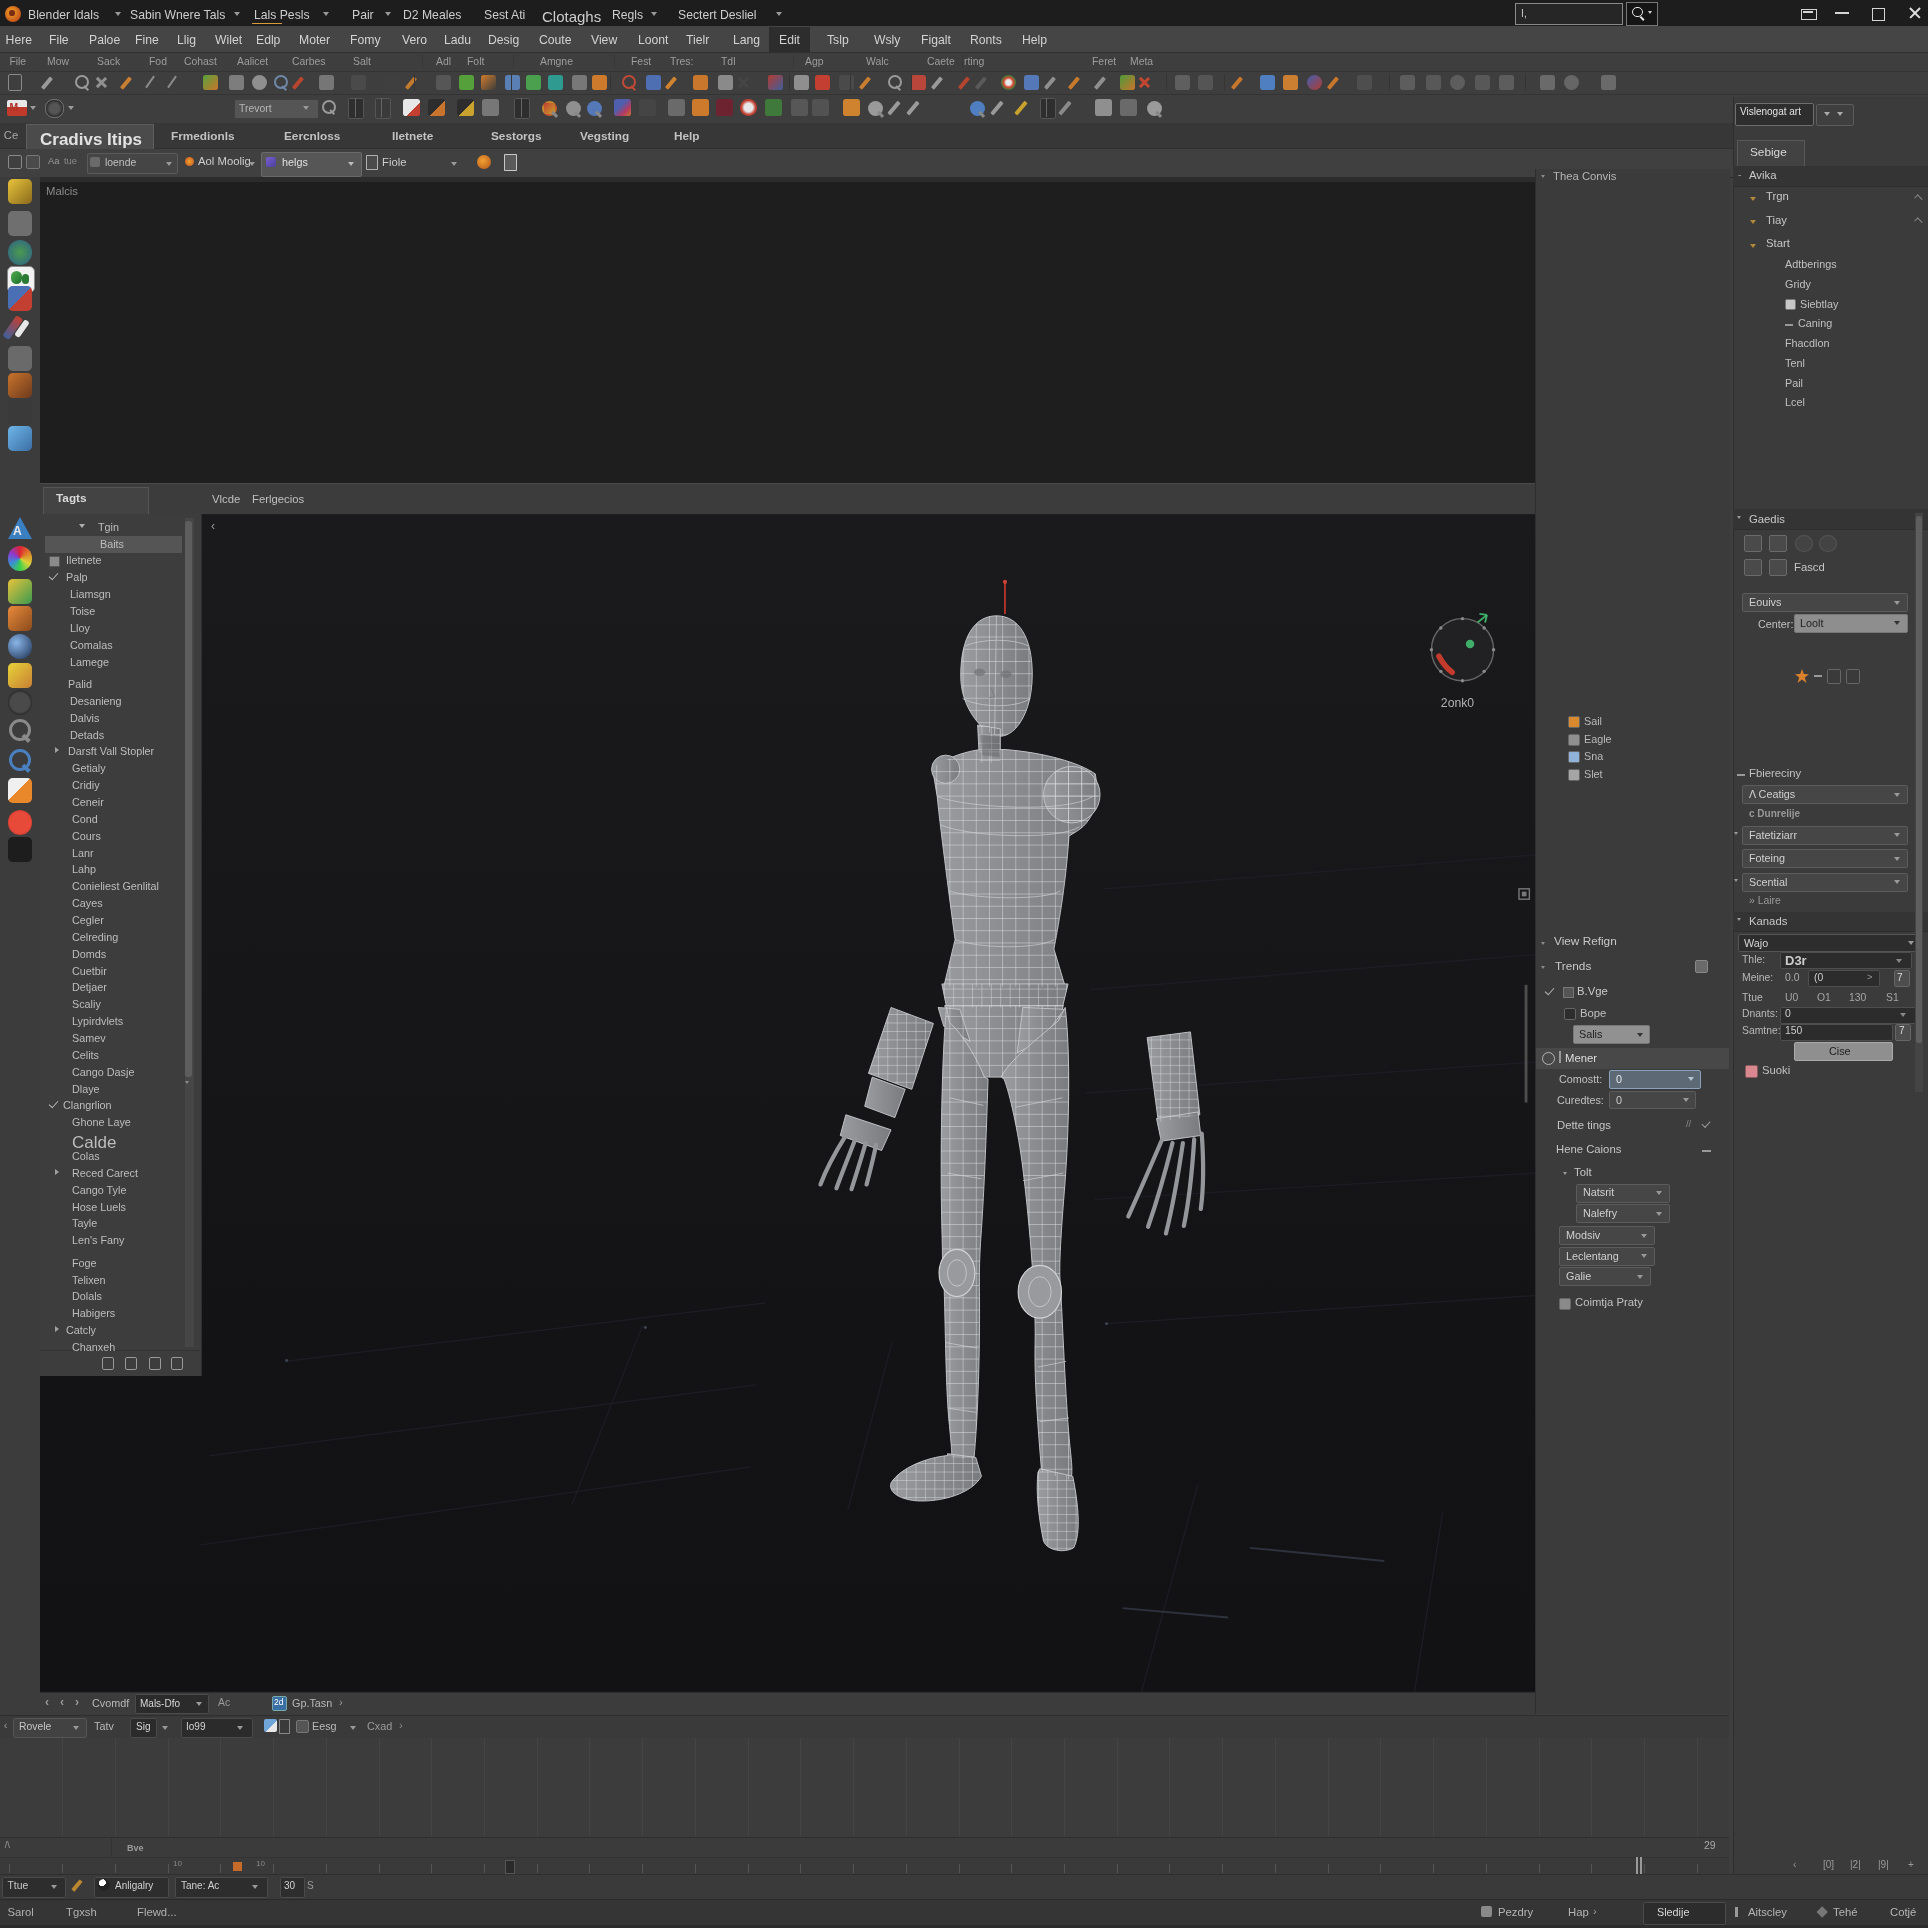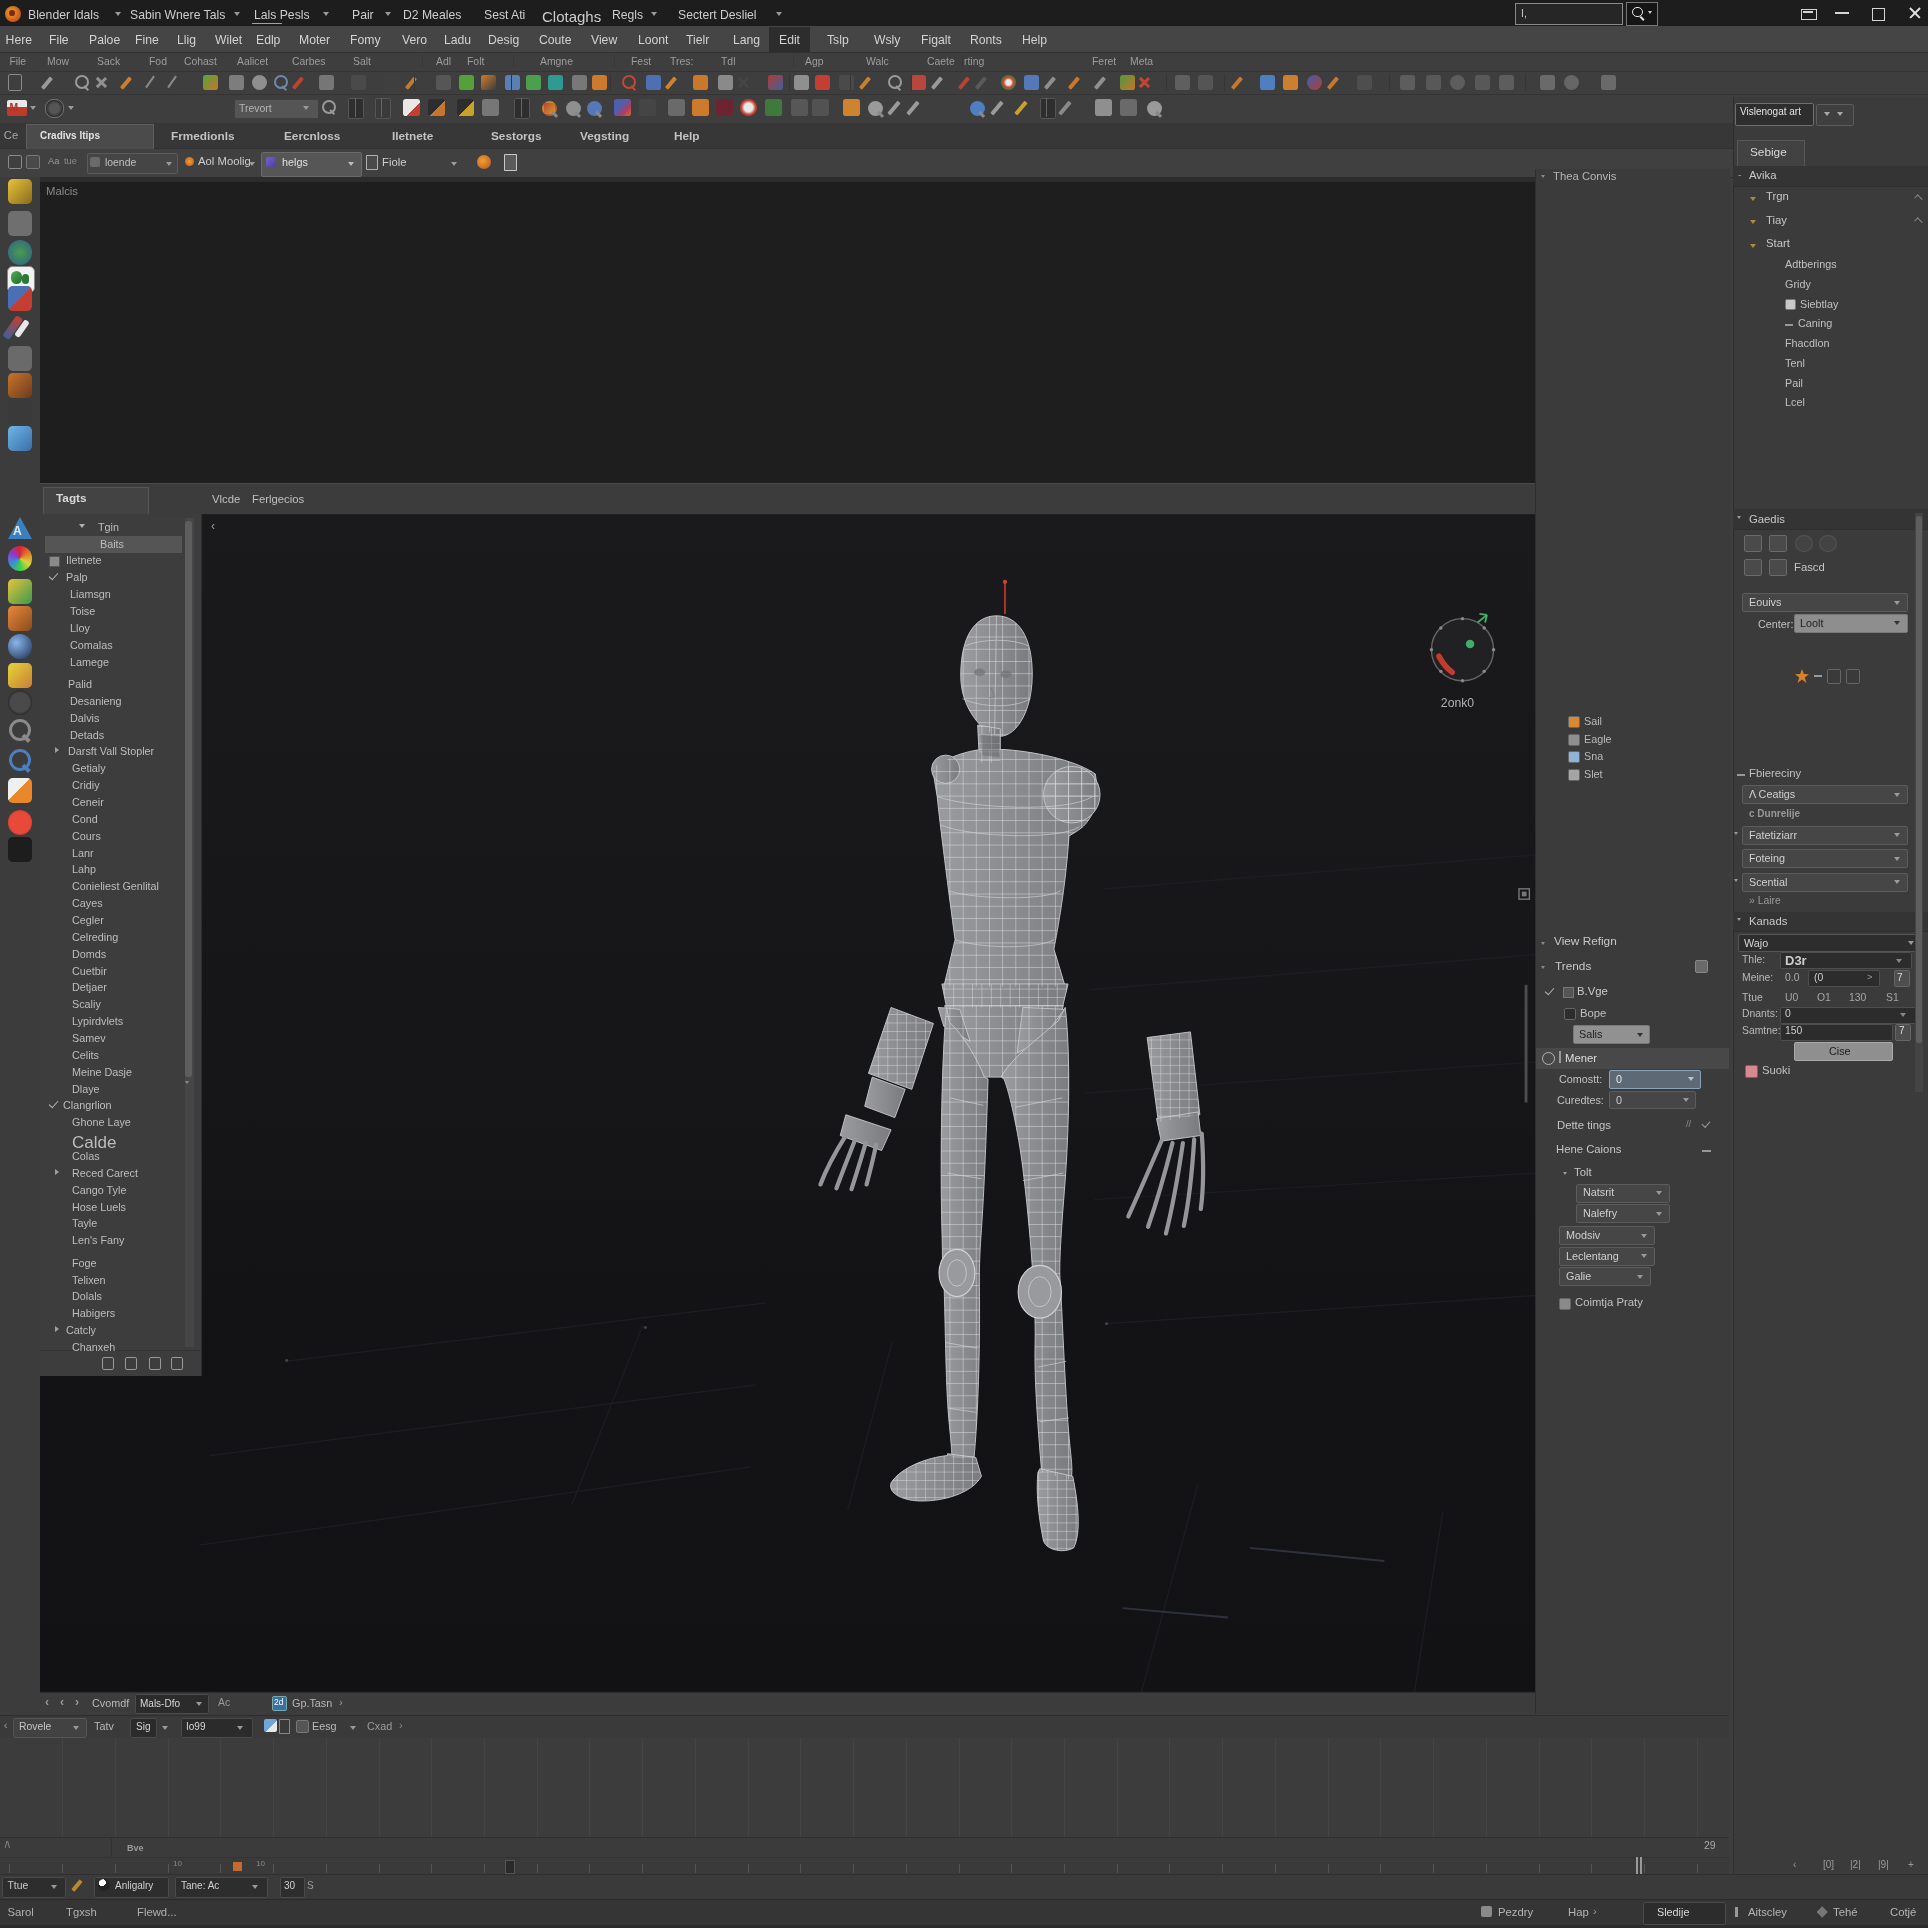--- a/index.html
+++ b/index.html
@@ -201,21 +201,21 @@
 <div class="a" style="left:1040px;top:98px;width:14px;height:19px;border-radius:1.9px;background:#2e2e2e;border:0.9px solid #555"></div>
 <div class="a" style="left:1046px;top:98px;width:1.4px;height:19px;background:#666"></div>
 <div class="a" style="left:1063px;top:100px;width:3.8px;height:16px;background:#8a8a8a;transform:rotate(40deg);border-radius:0.9px"></div>
 <div class="a" style="left:1095px;top:99px;width:17px;height:17px;border-radius:2.8px;background:#8f8f8f;"></div>
 <div class="a" style="left:1120px;top:99px;width:17px;height:17px;border-radius:2.8px;background:#6a6a6a;"></div>
 <div class="a" style="left:1147px;top:101px;width:11.3px;height:11.3px;border:2.8px solid transparent;border-radius:50%;background:#9a9a9a;"></div>
 <div class="a" style="left:1157px;top:111px;width:2.8px;height:6.6px;background:#888;transform:rotate(-45deg)"></div>
 <div class="a" style="left:0px;top:123px;width:1928px;height:25.4px;background:#373737;border-bottom:0.9px solid #303030"></div>
 <div class="tx" style="left:3.8px;top:129px;font-size:11.3px;color:#a8a8a8;font-weight:400">Ce</div>
 <div class="a" style="left:26px;top:124px;width:126px;height:24.5px;background:#4b4b4b;border:0.9px solid #5e5e5e;border-bottom:none"></div>
-<div class="tx" style="left:40px;top:130px;font-size:10px;color:#e2e2e2;font-weight:700">Cradivs Itips</div>
+<div class="tx" style="left:40px;top:130px;font-size:17px;color:#e2e2e2;font-weight:700">Cradivs Itips</div>
 <div class="tx" style="left:171px;top:130px;font-size:11.8px;color:#c2c2c2;font-weight:700">Frmedionls</div>
 <div class="tx" style="left:284px;top:130px;font-size:11.8px;color:#c2c2c2;font-weight:700">Eercnloss</div>
 <div class="tx" style="left:392px;top:130px;font-size:11.8px;color:#c2c2c2;font-weight:700">Iletnete</div>
 <div class="tx" style="left:491px;top:130px;font-size:11.8px;color:#c2c2c2;font-weight:700">Sestorgs</div>
 <div class="tx" style="left:580px;top:130px;font-size:11.8px;color:#c2c2c2;font-weight:700">Vegsting</div>
 <div class="tx" style="left:674px;top:130px;font-size:11.8px;color:#c2c2c2;font-weight:700">Help</div>
 <div class="a" style="left:0px;top:149px;width:1928px;height:28px;background:#404040;border-bottom:0.9px solid #2c2c2c"></div>
 <div class="a" style="left:7.5px;top:155px;width:12.2px;height:12.2px;border:1.4px solid #8a8a8a;border-radius:1.9px"></div>
 <div class="a" style="left:26px;top:155px;width:12.2px;height:12.2px;border:1.4px solid #777;border-radius:1.9px;background:#4a4a4a"></div>
 <div class="tx" style="left:48px;top:156px;font-size:9.4px;color:#9a9a9a;font-weight:400">Aa</div>
@@ -501,21 +501,21 @@
 <div class="tx" style="left:72px;top:897px;font-size:10.8px;color:#bdbdbd;font-weight:400">Cayes</div>
 <div class="tx" style="left:72px;top:914px;font-size:10.8px;color:#bdbdbd;font-weight:400">Cegler</div>
 <div class="tx" style="left:72px;top:931px;font-size:10.8px;color:#bdbdbd;font-weight:400">Celreding</div>
 <div class="tx" style="left:72px;top:948px;font-size:10.8px;color:#bdbdbd;font-weight:400">Domds</div>
 <div class="tx" style="left:72px;top:965px;font-size:10.8px;color:#bdbdbd;font-weight:400">Cuetbir</div>
 <div class="tx" style="left:72px;top:981px;font-size:10.8px;color:#bdbdbd;font-weight:400">Detjaer</div>
 <div class="tx" style="left:72px;top:998px;font-size:10.8px;color:#bdbdbd;font-weight:400">Scaliy</div>
 <div class="tx" style="left:72px;top:1015px;font-size:10.8px;color:#bdbdbd;font-weight:400">Lypirdvlets</div>
 <div class="tx" style="left:72px;top:1032px;font-size:10.8px;color:#bdbdbd;font-weight:400">Samev</div>
 <div class="tx" style="left:72px;top:1049px;font-size:10.8px;color:#bdbdbd;font-weight:400">Celits</div>
-<div class="tx" style="left:72px;top:1066px;font-size:10.8px;color:#bdbdbd;font-weight:400">Meine Dasje</div>
+<div class="tx" style="left:72px;top:1066px;font-size:10.8px;color:#bdbdbd;font-weight:400">Cango Dasje</div>
 <div class="tx" style="left:72px;top:1083px;font-size:10.8px;color:#bdbdbd;font-weight:400">Dlaye</div>
 <div class="a" style="left:49px;top:1101px;width:7.5px;height:3.8px;border-left:1.9px solid #b8b8b8;border-bottom:1.9px solid #b8b8b8;transform:rotate(-48deg)"></div>
 <div class="tx" style="left:63px;top:1099px;font-size:10.8px;color:#bdbdbd;font-weight:400">Clangrlion</div>
 <div class="tx" style="left:72px;top:1116px;font-size:10.8px;color:#bdbdbd;font-weight:400">Ghone Laye</div>
 <div class="tx" style="left:72px;top:1133px;font-size:17px;color:#bdbdbd;font-weight:400">Calde</div>
 <div class="tx" style="left:72px;top:1150px;font-size:10.8px;color:#bdbdbd;font-weight:400">Colas</div>
 <div class="a" style="left:55px;top:1169px;width:0;height:0;border-top:3.8px solid transparent;border-bottom:3.8px solid transparent;border-left:4.7px solid #a0a0a0"></div>
 <div class="tx" style="left:72px;top:1167px;font-size:10.8px;color:#bdbdbd;font-weight:400">Reced Carect</div>
 <div class="tx" style="left:72px;top:1184px;font-size:10.8px;color:#bdbdbd;font-weight:400">Cango Tyle</div>
 <div class="tx" style="left:72px;top:1201px;font-size:10.8px;color:#bdbdbd;font-weight:400">Hose Luels</div>

